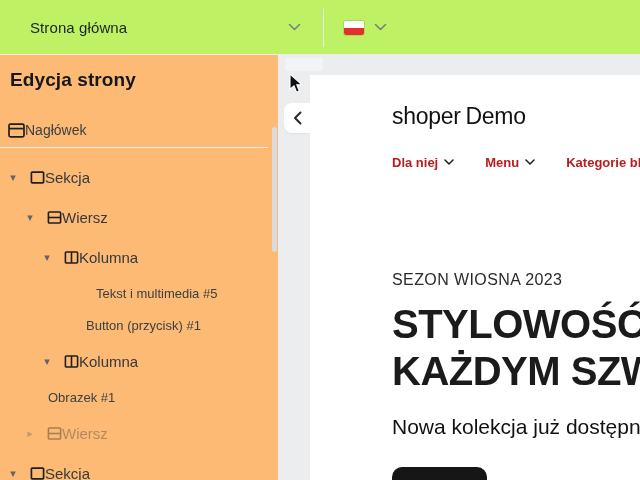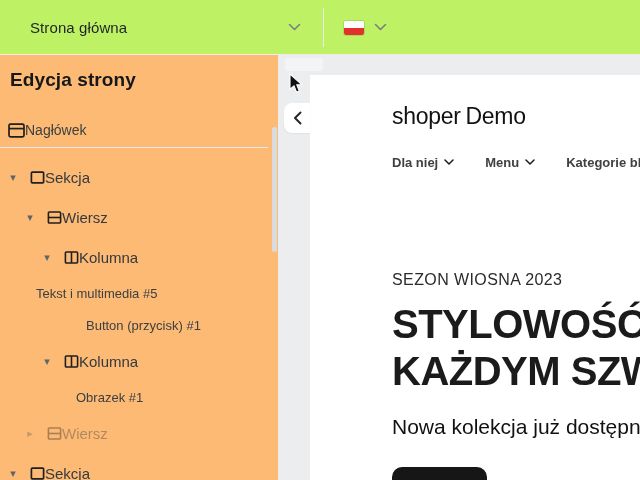--- a/index.html
+++ b/index.html
@@ -57,21 +57,21 @@
   .cursor-arrow { position:absolute; left:11px; top:18px; z-index:9; pointer-events:none; }
 
   .preview-card { position:absolute; left:32px; top:20px; width:330px; height:405px;
     background:#fff; overflow:hidden; }
   .store-logo { position:absolute; left:82px; top:28px; font-size:23px; color:#121212;
     letter-spacing:-.3px; white-space:nowrap; cursor:pointer; }
   .store-logo .bold { font-weight:400; }
   .store-logo .light { font-weight:400; margin-left:5px;margin-top:8px; }
   .store-nav { position:absolute; left:82px; top:80px; display:flex; gap:31px; white-space:nowrap; }
   .nav-item { display:flex; align-items:center; gap:6px; font-size:13px; font-weight:700;
-    color:#404040; cursor:pointer; }
+    color:#b91c1c; cursor:pointer; }
   .eyebrow { position:absolute; left:82px; top:196px; font-size:16px; color:#2b2b2b;
     letter-spacing:.4px; white-space:nowrap; }
   .hero-heading { position:absolute; left:82px; top:226px; font-size:40px; font-weight:700;
     color:#1b1b1b; line-height:47px; letter-spacing:-.5px; white-space:nowrap; }
   .hero-sub { position:absolute; left:82px; top:340px; font-size:21px; color:#111;
     white-space:nowrap; }
   .hero-button { position:absolute; left:82px; top:392px; width:95px; height:30px;
     border:none; border-radius:10px; cursor:pointer; }
   svg { display:block; }
 </style>
@@ -141,39 +141,39 @@
         <div class="tree-row branch" style="padding-left: 40px;">
     <span class="caret">▾</span>
     <span class="node-icon" style="color: rgb(31, 31, 31);">
             <svg width="15" height="15" viewBox="0 0 16 16">
               <rect x="1.5" y="2.2" width="13" height="11.6" rx="1" fill="none" stroke="currentColor" stroke-width="1.7"></rect>
               <line x1="8" y1="2.2" x2="8" y2="13.8" stroke="currentColor" stroke-width="1.7"></line>
             </svg>
           </span>
     <span class="node-label">Kolumna</span>
   </div>
-        <div class="tree-row leaf" style="padding-left: 36px; text-align: center;">
+        <div class="tree-row leaf" style="padding-left: 96px; text-align: center;">
 
     <span class="node-label">Tekst i multimedia #5</span>
   </div>
         <div class="tree-row leaf" style="padding-left: 86px;">
 
     <span class="node-label">Button (przycisk) #1</span>
   </div>
         <div class="tree-row branch" style="padding-left: 40px;">
     <span class="caret">▾</span>
     <span class="node-icon" style="color: rgb(31, 31, 31);">
             <svg width="15" height="15" viewBox="0 0 16 16">
               <rect x="1.5" y="2.2" width="13" height="11.6" rx="1" fill="none" stroke="currentColor" stroke-width="1.7"></rect>
               <line x1="8" y1="2.2" x2="8" y2="13.8" stroke="currentColor" stroke-width="1.7"></line>
             </svg>
           </span>
     <span class="node-label">Kolumna</span>
   </div>
-        <div class="tree-row leaf" style="padding-left: 76px;">
+        <div class="tree-row leaf" style="padding-left: 48px;">
 
     <span class="node-label">Obrazek #1</span>
   </div>
         <div class="tree-row branch faded" style="padding-left: 23px;">
     <span class="caret">▸</span>
     <span class="node-icon" style="color: rgb(31, 31, 31);">
             <svg width="15" height="15" viewBox="0 0 16 16">
               <rect x="1.5" y="2.2" width="13" height="11.6" rx="1" fill="none" stroke="currentColor" stroke-width="1.7"></rect>
               <line x1="1.5" y1="8" x2="14.5" y2="8" stroke="currentColor" stroke-width="1.7"></line>
             </svg>

